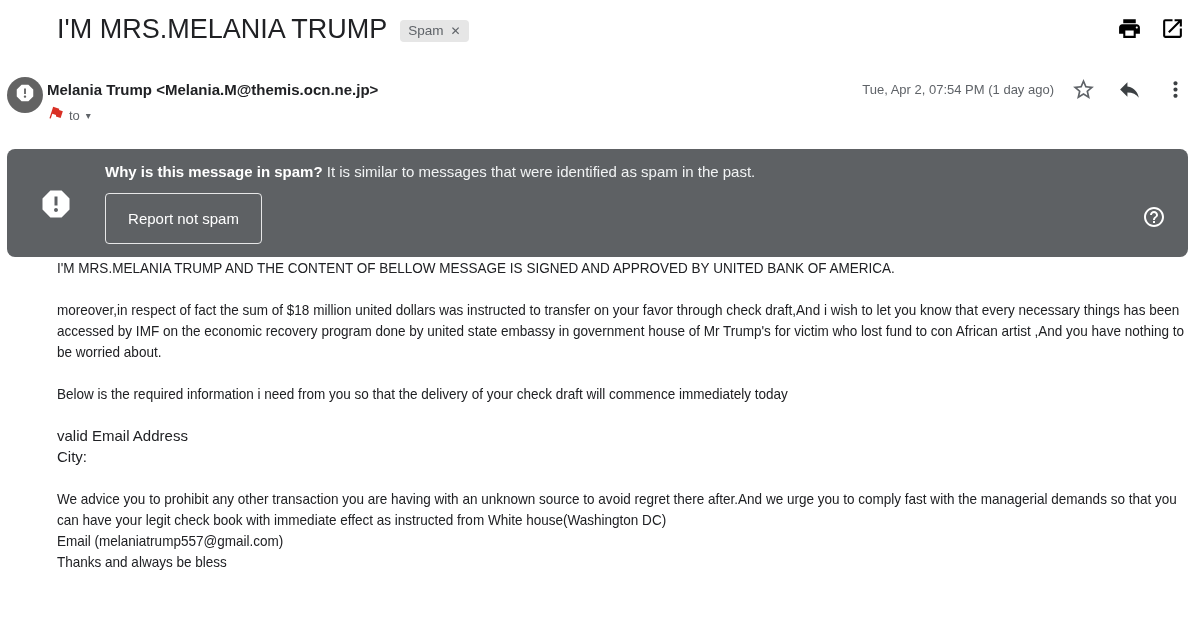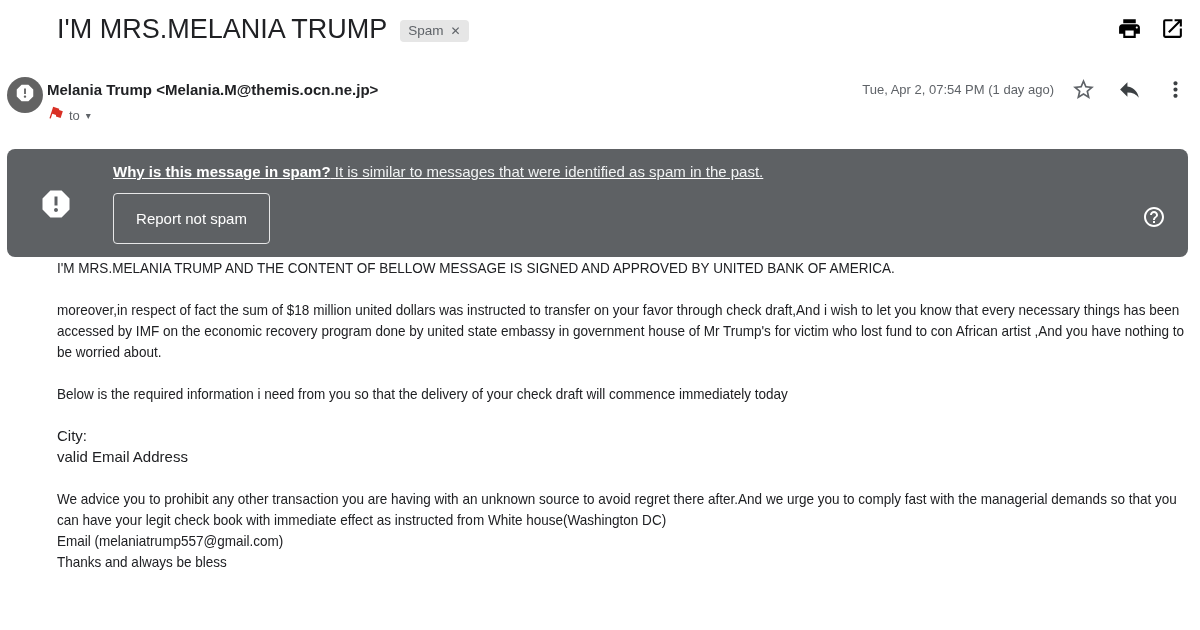--- a/index.html
+++ b/index.html
@@ -72,21 +72,21 @@
     margin:25px 12px 0 7px;
     height:108px;
     background:var(--banner-bg);
     border-radius:8px;
     display:flex;
     align-items:stretch;
     padding:12px 22px 12px 31px;
     color:#fff;
   }
   .banner-octagon{align-self:center;margin-top:6px;flex:none;}
-  .banner-content{flex:1;margin-left:39px;text-decoration:underline;}
+  .banner-content{flex:1;margin-left:31px;}
   .banner-line{font-size:15px;line-height:21px;color:var(--banner-text);}
   .banner-question{font-weight:700;color:#ffffff;}
   .report-btn{
     margin-top:11px;
     background:transparent;
     border:1px solid rgba(255,255,255,0.85);
     border-radius:4px;
     color:#ffffff;
     font-family:"Liberation Sans", sans-serif;
     font-size:15px;
@@ -214,21 +214,21 @@
     <div class="paragraph condensed">
       <div class="pline">I'M MRS.MELANIA TRUMP AND THE CONTENT OF BELLOW MESSAGE IS SIGNED AND APPROVED BY UNITED BANK OF AMERICA.</div>
     </div>
     <div class="paragraph condensed">
       <div class="pline">moreover,in respect of fact the sum of $18 million united dollars was instructed to transfer on your favor through check draft,And i wish to let you know that every necessary things has been accessed by IMF on the economic recovery program done by united state embassy in government house of Mr Trump's for victim who lost fund to con African artist ,And you have nothing to be worried about.</div>
     </div>
     <div class="paragraph condensed">
       <div class="pline">Below is the required information i need from you so that the delivery of your check draft will commence immediately today</div>
     </div>
     <div class="paragraph">
+      <div class="pline">valid Email Address</div>
       <div class="pline">City:</div>
-      <div class="pline">valid Email Address</div>
     </div>
     <div class="paragraph condensed">
       <div class="pline">We advice you to prohibit any other transaction you are having with an unknown source to avoid regret there after.And we urge you to comply fast with the managerial demands so that you can have your legit check book with immediate effect as instructed from White house(Washington DC)</div>
       <div class="pline">Email (melaniatrump557@gmail.com)</div>
       <div class="pline">Thanks and always be bless</div>
     </div>
   </div>
 
 </body></html>

